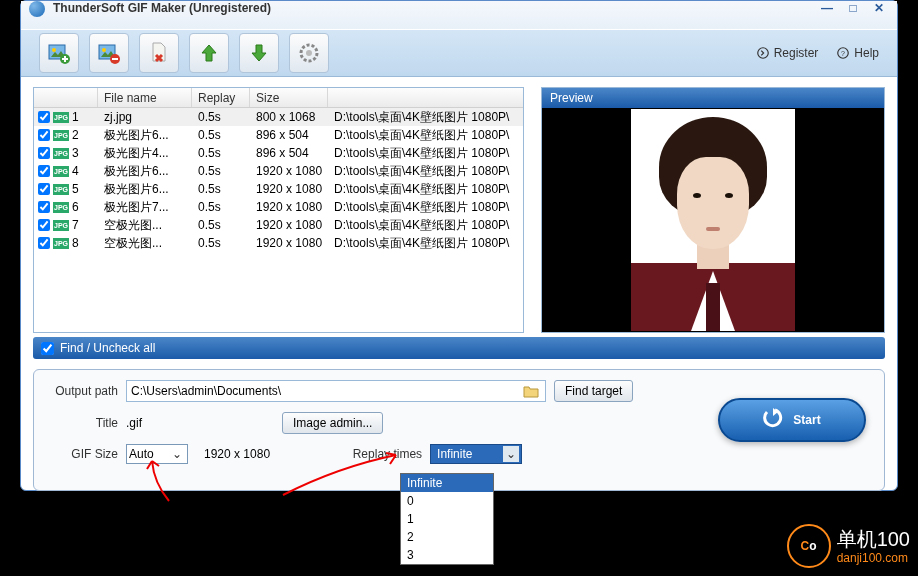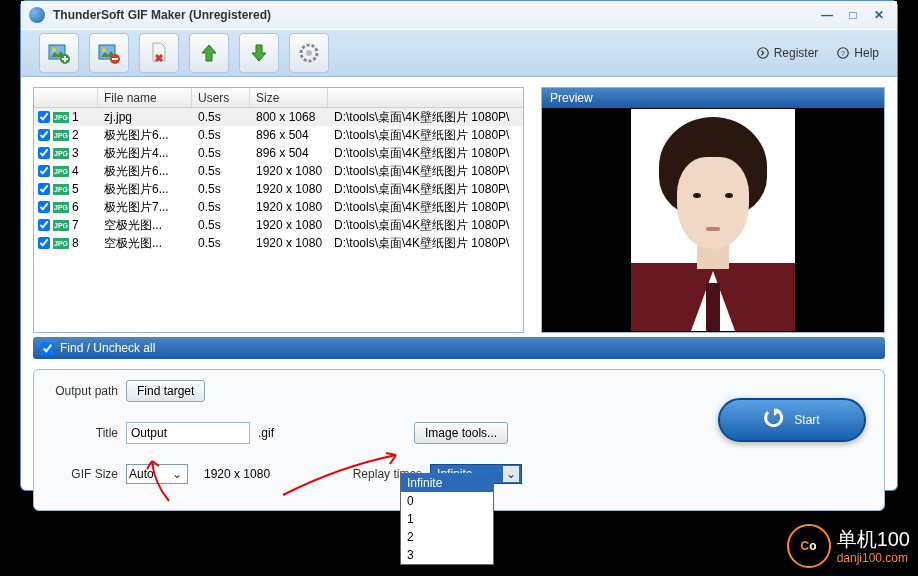--- a/index.html
+++ b/index.html
@@ -1,18 +1,18 @@
 <!DOCTYPE html>
 <html><head>
 <meta charset="utf-8">
 <style>
 *{box-sizing:border-box;margin:0;padding:0;font-family:"Segoe UI",Tahoma,sans-serif;font-size:12px}
 body{background:#000;width:918px;height:576px;position:relative;overflow:hidden}
 .win{position:absolute;left:20px;top:0;width:878px;height:491px;background:#fff;border:1px solid #5a8ac7;border-radius:6px}
-.titlebar{height:28px;display:flex;align-items:center;padding:0 8px;background:linear-gradient(#f4f8fc,#e8f0f8)}
+.titlebar{height:28px;display:flex;padding:0 8px;background:linear-gradient(#f4f8fc,#e8f0f8)}
 .titlebar .app-icon{width:16px;height:16px;border-radius:50%;background:radial-gradient(circle at 30% 30%,#7fb8e8,#1a6ab8);margin-right:8px}
 .titlebar .title{font-weight:bold;color:#333}
 .titlebar .spacer{flex:1}
 .win-btn{width:20px;height:14px;margin-left:6px;display:flex;align-items:center;justify-content:center;color:#2a5a9a;cursor:pointer;font-weight:bold}
 .toolbar{height:48px;background:linear-gradient(#d4e6f6,#c0d8ee);border-top:1px solid #fff;border-bottom:1px solid #9ab8d8;display:flex;align-items:center;padding:0 18px}
 .tool-btn{width:40px;height:40px;background:linear-gradient(#fcfcfc,#e0e8f0);border:1px solid #b0c4da;border-radius:4px;margin-right:10px;display:flex;align-items:center;justify-content:center;cursor:pointer}
 .tool-btn svg{width:24px;height:24px}
 .toolbar .spacer{flex:1}
 .link{display:flex;align-items:center;color:#333;margin-left:18px;cursor:pointer}
 .link svg{width:14px;height:14px;margin-right:4px}
@@ -37,33 +37,33 @@
 .portrait .eye{position:absolute;width:8px;height:5px;background:#1a1008;border-radius:50%}
 .portrait .eye.l{top:84px;left:62px}.portrait .eye.r{top:84px;left:94px}
 .portrait .mouth{position:absolute;top:118px;left:75px;width:14px;height:4px;background:#c08070;border-radius:2px}
 .portrait .neck{position:absolute;top:130px;left:66px;width:32px;height:30px;background:#ecd0bc}
 .portrait .collar{position:absolute;bottom:0;left:0;width:164px;height:68px;background:#6a1820}
 .portrait .shirt{position:absolute;bottom:0;left:60px;width:44px;height:60px;background:#fff;clip-path:polygon(50% 0,100% 100%,0 100%)}
 .portrait .tie{position:absolute;bottom:0;left:75px;width:14px;height:48px;background:#4a1018}
 .check-bar{margin:4px 12px 10px;height:22px;background:linear-gradient(#4a86c8,#1a5aa8);border-radius:3px;display:flex;align-items:center;padding:0 8px;color:#fff}
 .check-bar input{margin-right:6px}
 .opts{margin:0 12px 12px;border:1px solid #a0b8d4;border-radius:6px;padding:10px 12px;background:#f8fafc;position:relative}
-.opt-row{display:flex;align-items:center;margin-bottom:20px;gap:8px}
+.opt-row{display:flex;align-items:center;margin-bottom:10px;gap:8px}
 .opt-label{width:72px;text-align:right;color:#333}
 .text-input{height:22px;border:1px solid #9ab8d8;padding:0 4px;background:#fff}
 .path-input{width:420px;display:flex;align-items:center}
 .path-input input{flex:1;border:none;outline:none;height:20px}
 .folder-ico{width:20px;height:18px;display:flex;align-items:center;justify-content:center;cursor:pointer}
 .btn{height:22px;padding:0 10px;background:linear-gradient(#fdfdfd,#e0e6ec);border:1px solid #8aa4c0;border-radius:3px;cursor:pointer;display:flex;align-items:center}
 .select{height:20px;border:1px solid #7a98b8;background:#fff;padding:0 2px;display:flex;align-items:center;cursor:pointer}
 .select .arr{margin-left:auto;width:16px;text-align:center;color:#333}
 .gif-size-sel{width:62px}
 .replay-sel{width:92px;background:#2a6ab8;color:#fff;border:1px solid #1a4a88}
 .replay-sel .arr{background:#e0e8f0;color:#333;height:16px;display:flex;align-items:center;justify-content:center}
-.start-btn{position:absolute;right:18px;top:28px;width:148px;height:44px;border-radius:22px;background:linear-gradient(#5aa0e4,#1860b0);border:2px solid #0a4890;display:flex;align-items:center;justify-content:center;color:#fff;font-size:20px;font-weight:normal;cursor:pointer;box-shadow:0 2px 6px rgba(0,0,0,.3)}
+.start-btn{position:absolute;right:18px;top:28px;width:148px;height:44px;border-radius:22px;background:linear-gradient(#5aa0e4,#1860b0);border:2px solid #0a4890;display:flex;align-items:center;justify-content:center;color:#fff;font-size:20px;font-weight:bold;cursor:pointer;box-shadow:0 2px 6px rgba(0,0,0,.3)}
 .start-btn svg{width:24px;height:24px;margin-right:6px}
 .dropdown{position:absolute;left:400px;top:473px;width:94px;background:#fff;border:1px solid #666;z-index:10}
 .dropdown div{padding:2px 6px;cursor:pointer}
 .dropdown div.sel{background:#2a6ab8;color:#fff}
 .arrow-red{position:absolute;pointer-events:none}
 .arrow-red.a1{left:134px;top:453px;width:40px;height:50px}
 .arrow-red.a2{left:278px;top:447px;width:130px;height:50px}
 .watermark{position:absolute;right:8px;bottom:8px;display:flex;align-items:center;color:#ff8a1a;font-size:13px}
 .watermark .logo{width:44px;height:44px;border:2px solid #ff8a1a;border-radius:50%;display:flex;align-items:center;justify-content:center;margin-right:6px;font-size:20px;font-weight:bold}
 .watermark .logo span:last-child{color:#fff}
@@ -139,21 +139,21 @@
         </svg>
         <span>Help</span>
       </div>
   </div>
 
   <div class="body">
     <div class="list-panel">
       <div class="list-head">
         <div class="col-chk"></div>
         <div class="col-fn">File name</div>
-        <div class="col-st">Users</div>
+        <div class="col-st">Replay</div>
         <div class="col-sz">Size</div>
       </div>
       <div class="list-rows" id="rows">
           <div class="row">
             <div class="chk-cell">
               <input type="checkbox" checked="" style="">
               <div class="jpg-ico">JPG</div>
               <span>1</span>
             </div>
             <div class="cell col-fn">zj.jpg</div>
@@ -260,28 +260,35 @@
   </div>
 
   <div class="check-bar">
     <input type="checkbox" checked="" style="">
     <span>Find / Uncheck all</span>
   </div>
 
   <div class="opts">
     <div class="opt-row">
       <div class="opt-label">Output path</div>
+      <div class="text-input path-input">
+        <input value="C:\Users\admin\Documents\" style="">
+        <div class="folder-ico">
+            <svg width="16" height="14" viewBox="0 0 16 14">
+              <path d="M1 3h5l1 2h8v8H1z" fill="#f4d47a" stroke="#b8983a"></path>
+            </svg>
+          </div>
+      </div>
       <div class="btn">Find target</div>
     </div>
     <div class="opt-row">
       <div class="opt-label">Title</div>
-      <input class="text-input" style="width: 124px;" value="Output">
       <span>.gif</span>
       <div style="width:124px"></div>
-      <div class="btn">Image tools...</div>
+      <div class="btn">Image admin...</div>
     </div>
     <div class="opt-row" style="margin-bottom:16px">
       <div class="opt-label">GIF Size</div>
       <div class="select gif-size-sel">
         <span>Auto</span>
           <span class="arr">⌄</span>
       </div>
       <span style="margin-left:8px">1920 x 1080</span>
       <div style="width:58px"></div>
       <div class="opt-label" style="width:78px">Replay times</div>

